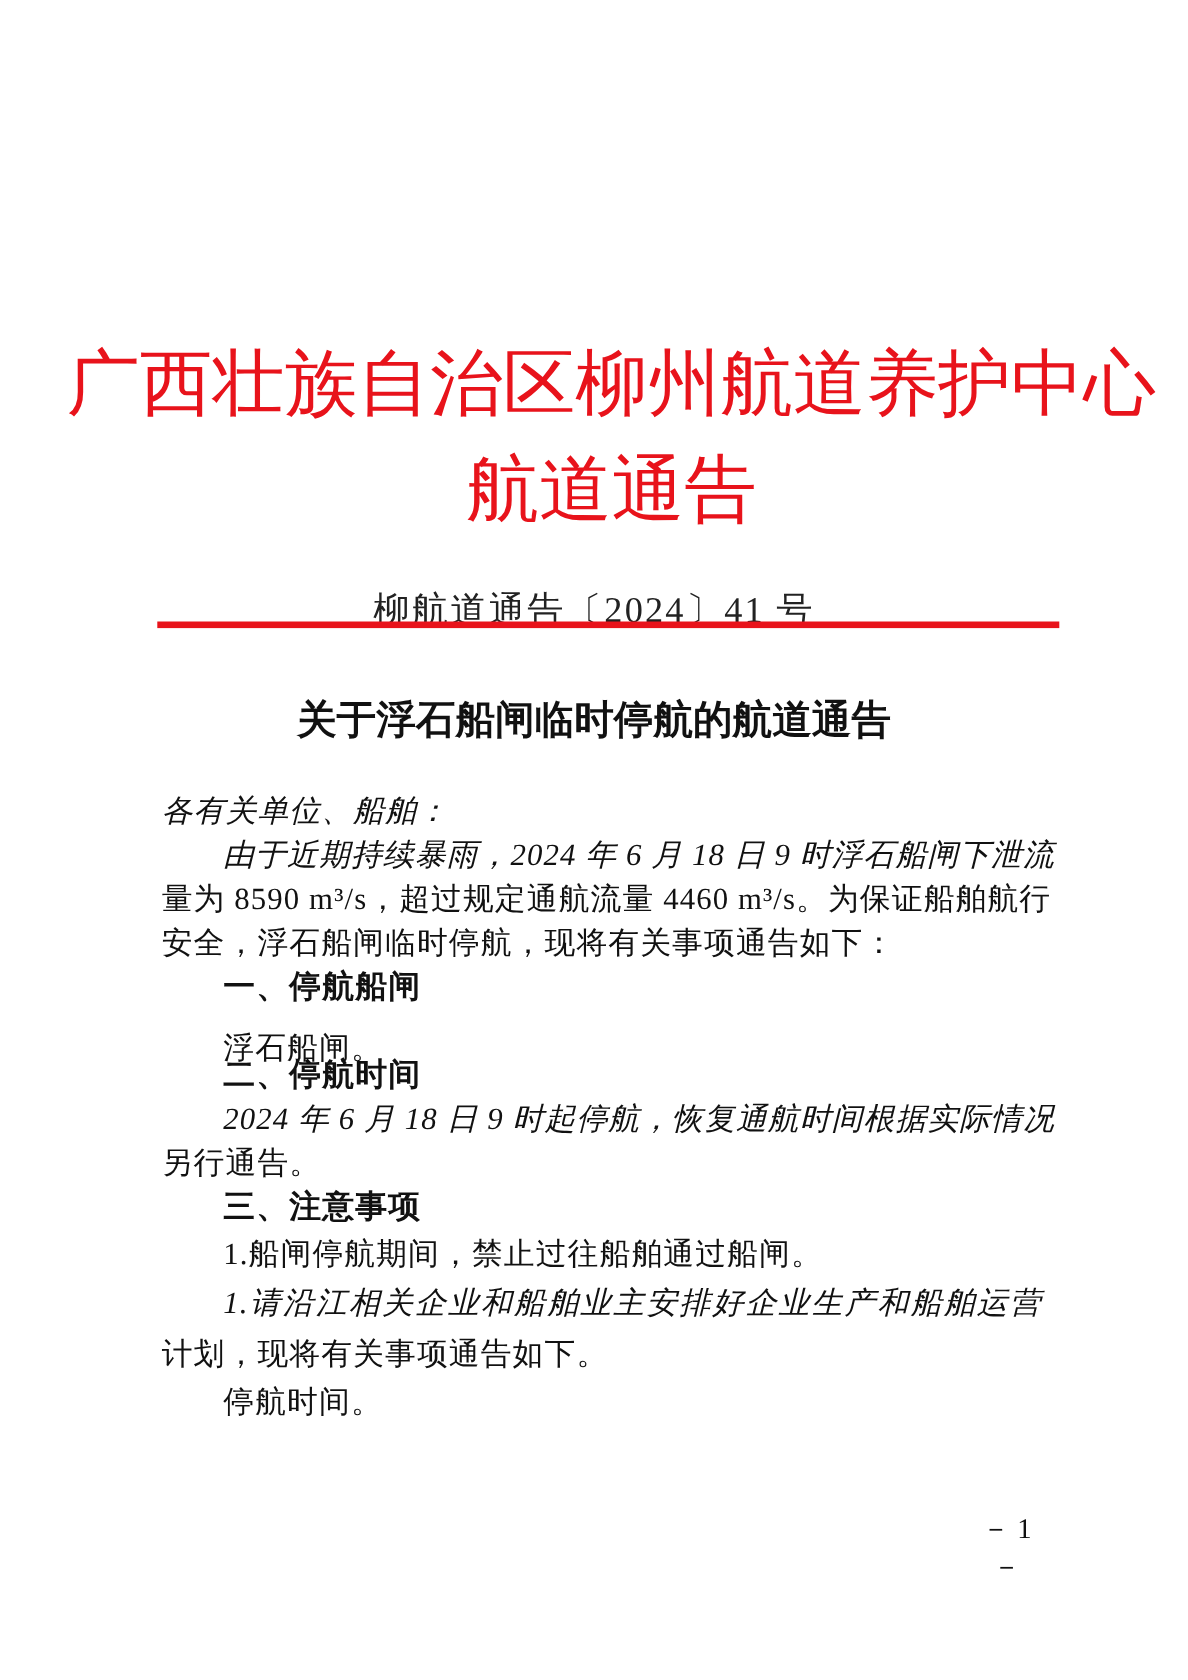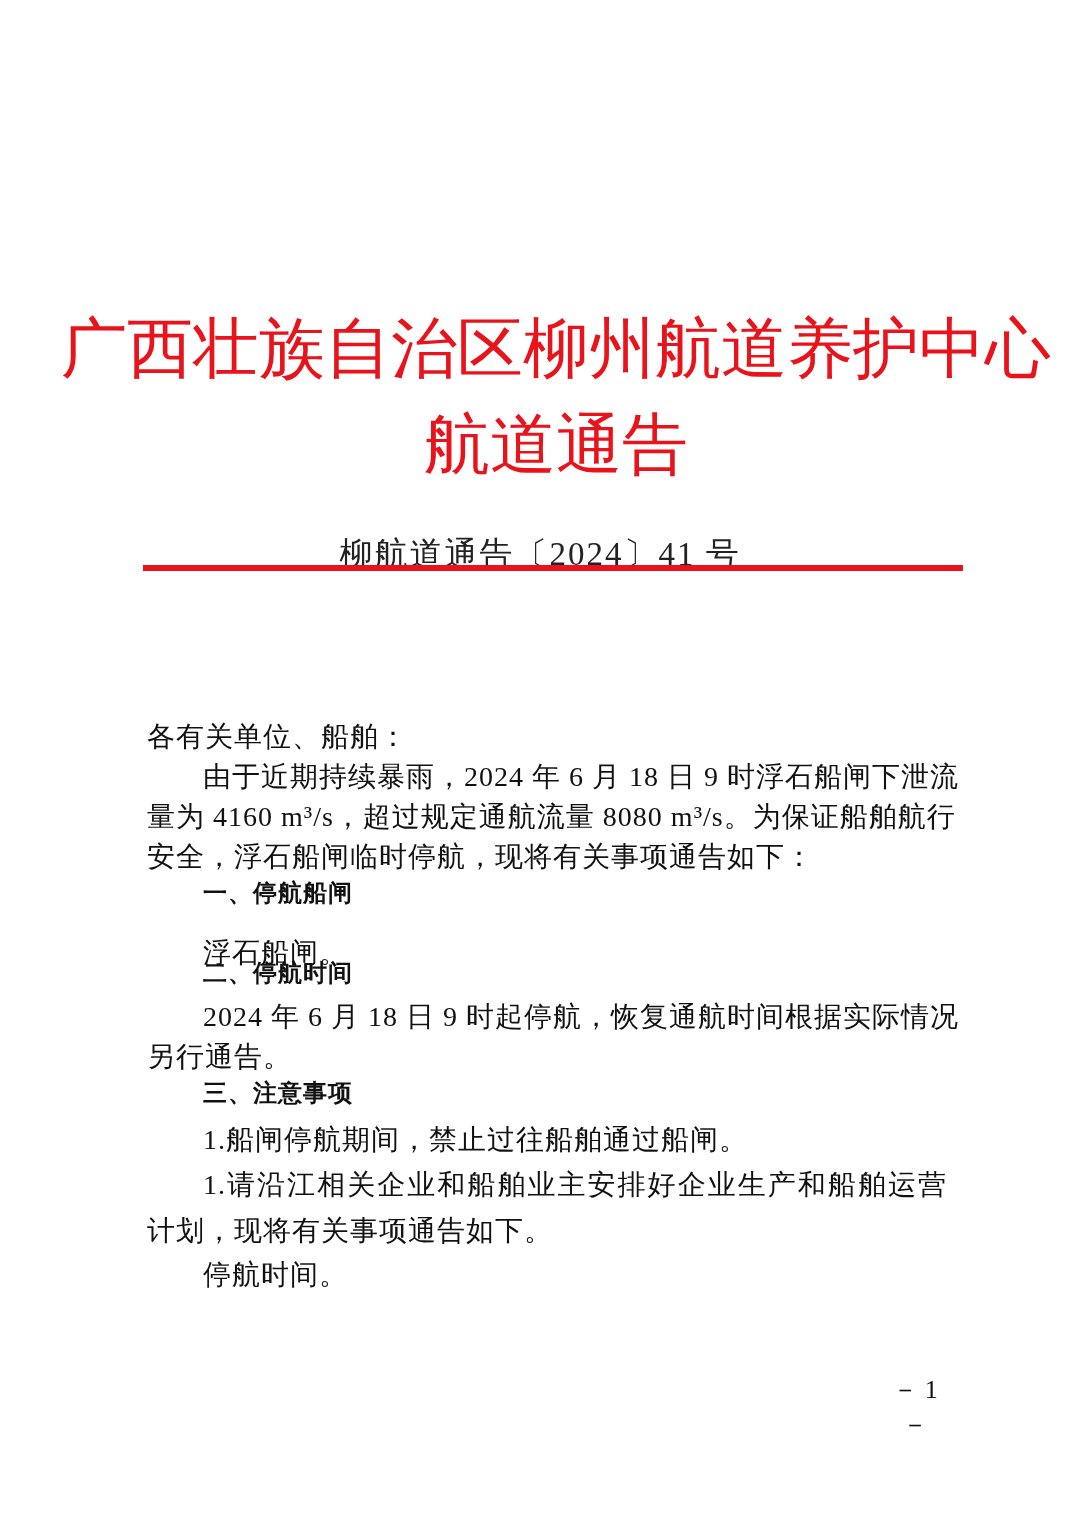--- a/index.html
+++ b/index.html
@@ -27,46 +27,47 @@
     font-family: "DejaVu Serif", "Liberation Serif", serif; font-weight: bold;
     font-size: 36px; color: #111;
   }
 
   .body-text {
     position: absolute; left: 147px; width: 800px;
     font-family: "Liberation Serif", "DejaVu Serif", serif; font-size: 28px; color: #111;
   }
   .line { position: absolute; left: 0; white-space: nowrap; letter-spacing: 1px; }
   .indent { left: 56px; }
-  .heading { font-family: "DejaVu Sans", "Liberation Sans", sans-serif; font-weight: bold; font-size: 24px; }
+  .heading { font-family: "DejaVu Sans", "Liberation Sans", sans-serif; font-weight: bold; font-size: 29px; }
   .justify { width: 800px; text-align: justify; text-align-last: justify; }
-  .justify-indent { width: 744px; text-align: justify; text-align-last: justify; }
+  .justify-indent { width: 744px; text-align: justify; text-align-last: justify; font-style: italic; }
 
   .page-number {
     position: absolute; top: 1372px; left: 880px; width: 70px; text-align: center;
     font-family: "Liberation Serif", "DejaVu Serif", serif; font-size: 26px; color: #111;
   }
 </style>
 </head>
 <body>
 
 <div class="page">
 
   <div class="org-title org-line1">广西壮族自治区柳州航道养护中心</div>
   <div class="org-title org-line2">航道通告</div>
 
   <div class="doc-number">柳航道通告〔2024〕41 号</div>
   <div class="red-rule"></div>
 
+  <div class="notice-title">关于浮石船闸临时停航的航道通告</div>
 
   <div class="body-text" style="top:718px;">
-    <div class="line" style="top:0px;">各有关单位、船舶：</div>
+    <div class="line" style="top:0px;font-style:italic;">各有关单位、船舶：</div>
 
     <div class="line indent justify-indent" style="top:40px;">由于近期持续暴雨，2024 年 6 月 18 日 9 时浮石船闸下泄流</div>
-    <div class="line justify" style="top:80px;">量为 4160 m³/s，超过规定通航流量 8080 m³/s。为保证船舶航行</div>
+    <div class="line justify" style="top:80px;">量为 8590 m³/s，超过规定通航流量 4460 m³/s。为保证船舶航行</div>
     <div class="line" style="top:120px;">安全，浮石船闸临时停航，现将有关事项通告如下：</div>
 
     <div class="line indent heading" style="top:159px;">一、停航船闸</div>
     <div class="line indent" style="top:200px;margin-top:16px;">浮石船闸。</div>
 
     <div class="line indent heading" style="top:239px;text-align:right;">二、停航时间</div>
     <div class="line indent justify-indent" style="top:280px;">2024 年 6 月 18 日 9 时起停航，恢复通航时间根据实际情况</div>
     <div class="line" style="top:320px;">另行通告。</div>
 
     <div class="line indent heading" style="top:359px;">三、注意事项</div>

